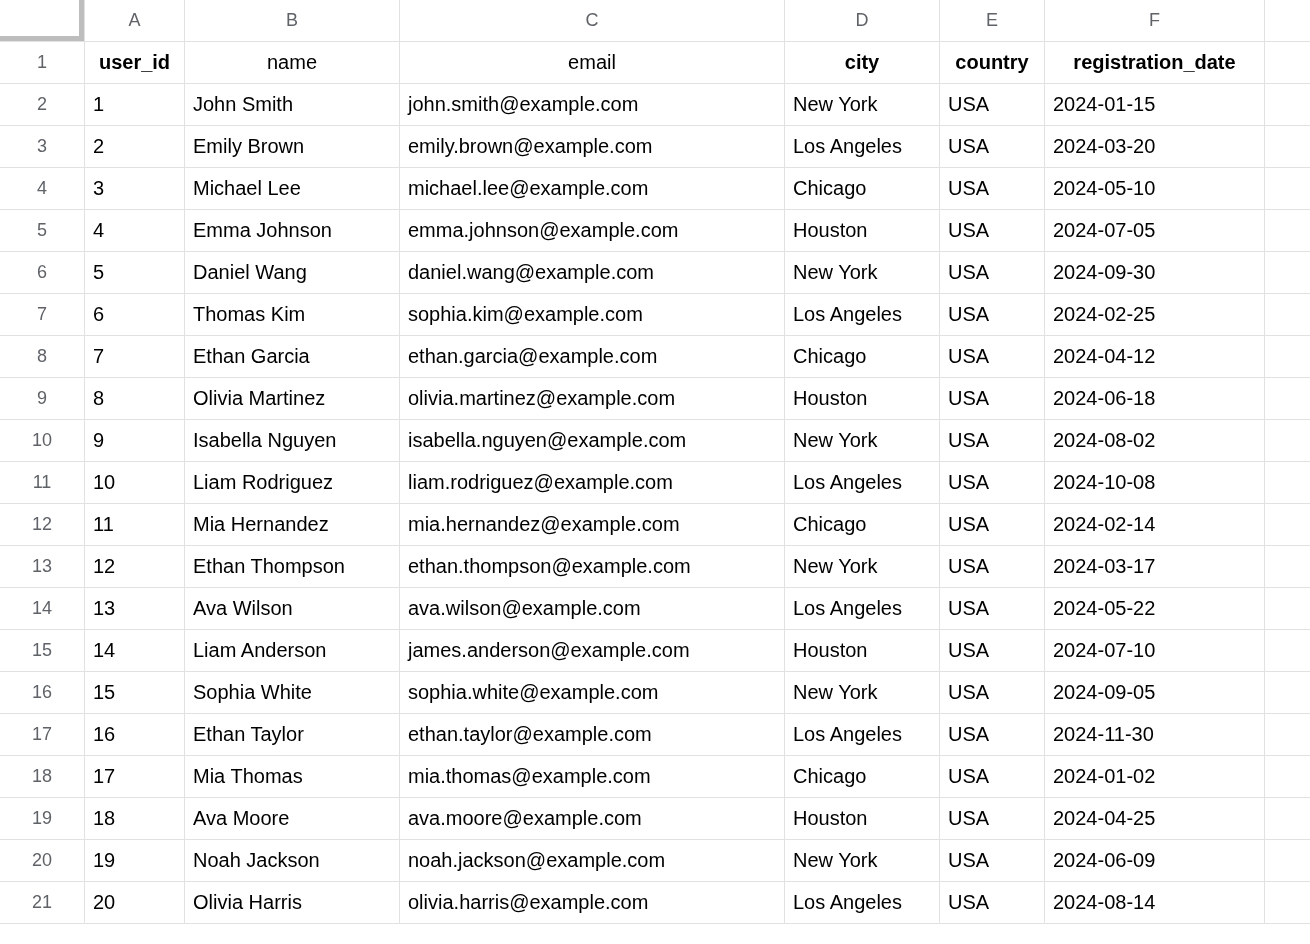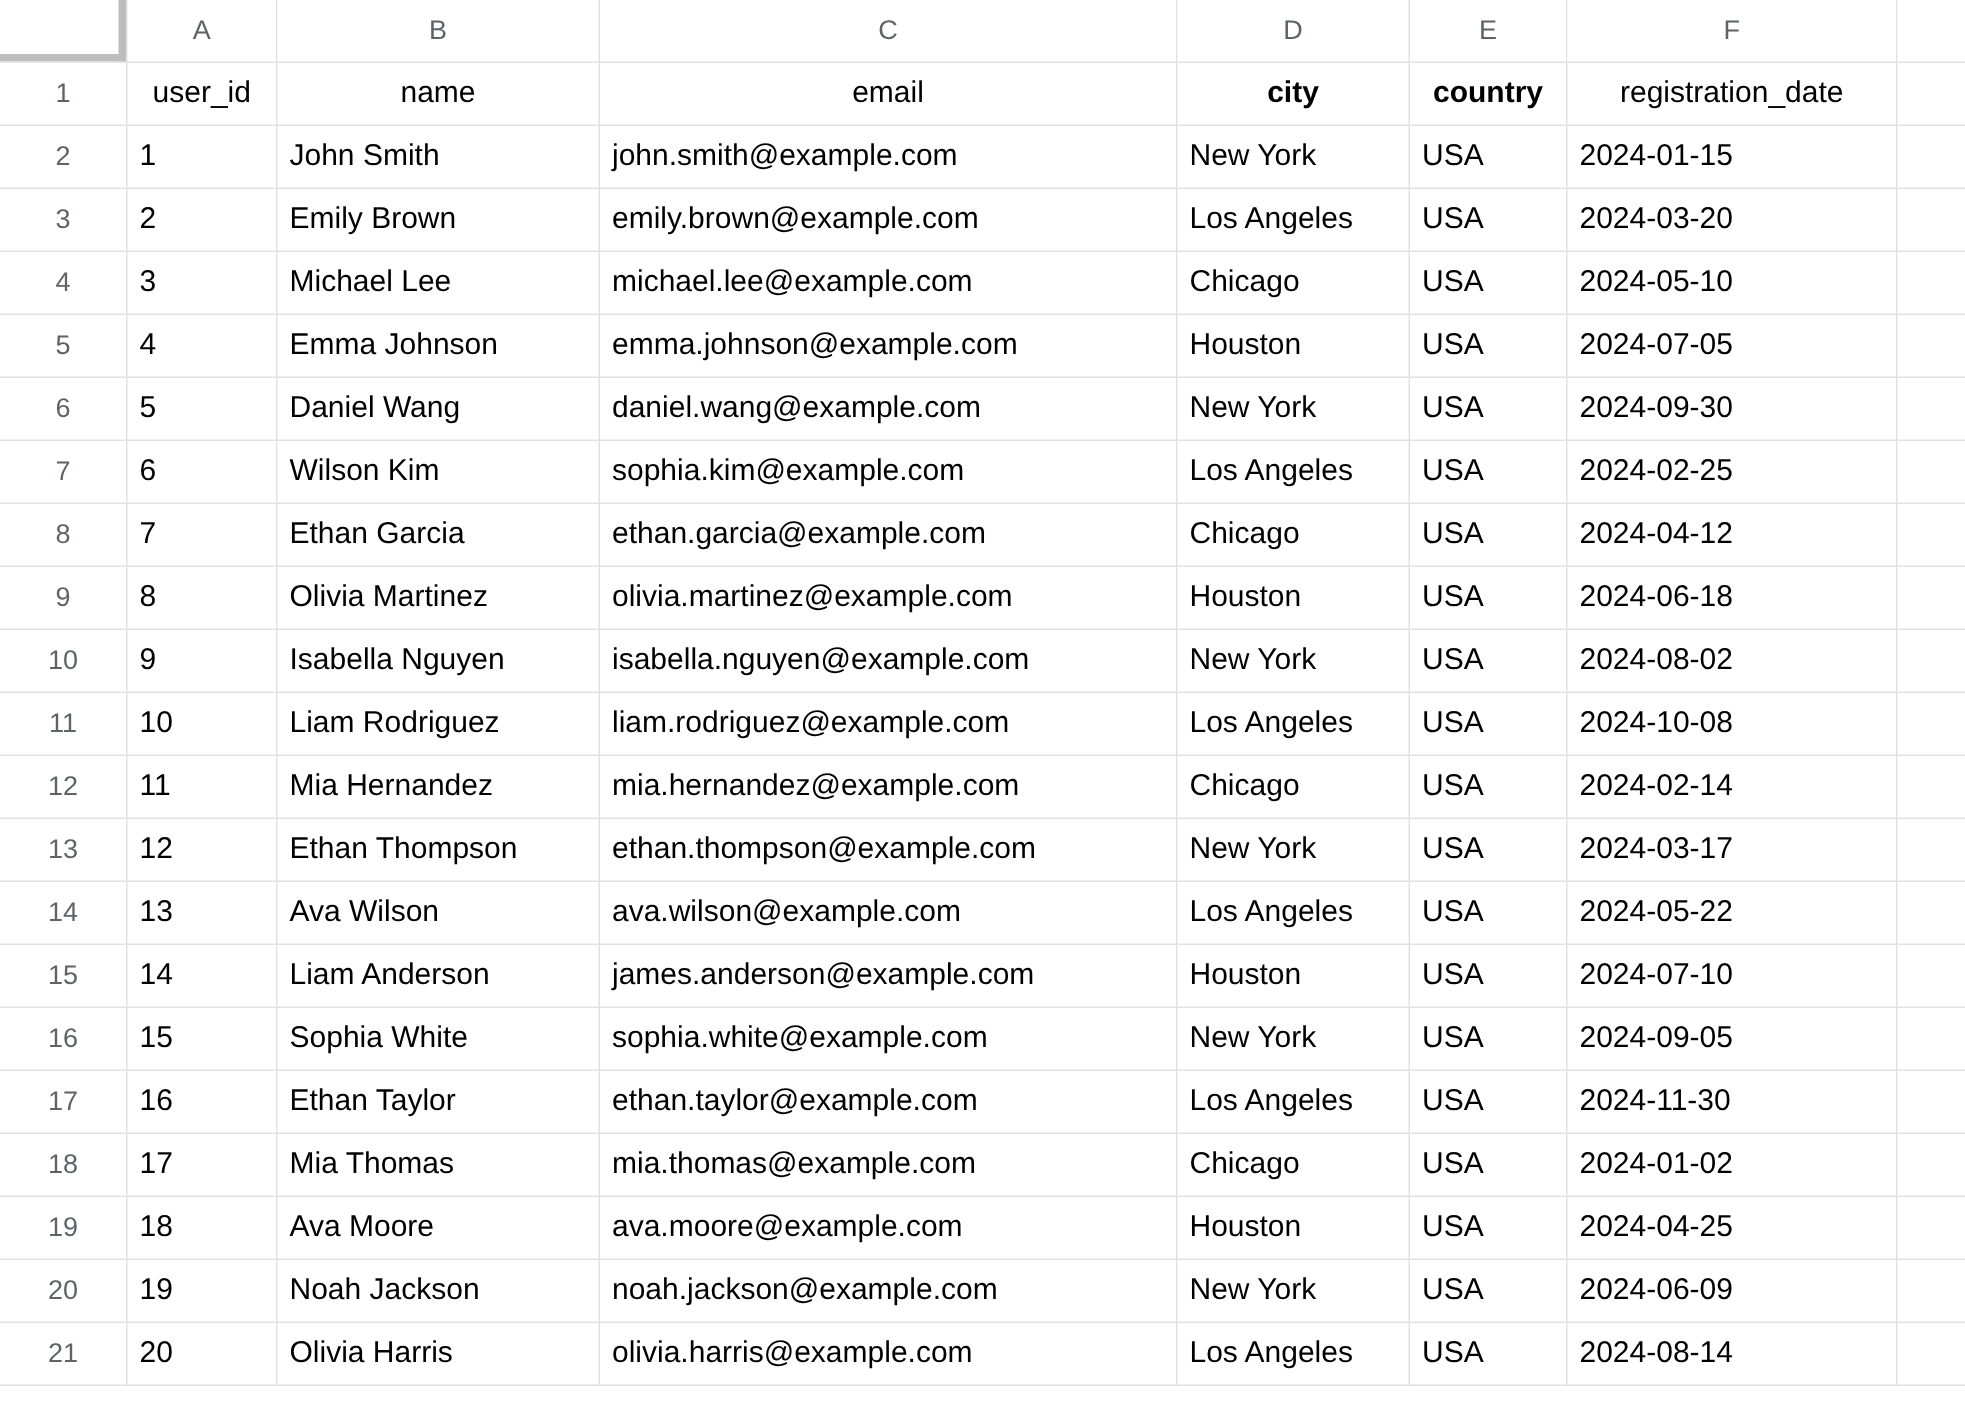--- a/index.html
+++ b/index.html
@@ -18,26 +18,26 @@
 <div class="sheet" id="sheet">
     <div class="cell corner"></div>
     <div class="cell col-header">A</div>
     <div class="cell col-header">B</div>
     <div class="cell col-header">C</div>
     <div class="cell col-header">D</div>
     <div class="cell col-header">E</div>
     <div class="cell col-header">F</div>
     <div class="cell col-header filler"></div>
     <div class="cell row-header">1</div>
-    <div class="cell" style="font-weight: 400; justify-content: center;">user_id</div>
+    <div class="cell" style="font-weight: 700; justify-content: center;">user_id</div>
     <div class="cell" style="font-weight: 400; justify-content: center;">name</div>
     <div class="cell" style="font-weight: 400; justify-content: center;">email</div>
     <div class="cell" style="font-weight: 700; justify-content: center;">city</div>
     <div class="cell" style="font-weight: 700; justify-content: center;">country</div>
-    <div class="cell" style="font-weight: 400; justify-content: center;">registration_date</div>
+    <div class="cell" style="font-weight: 700; justify-content: center;">registration_date</div>
     <div class="cell filler"></div>
     <div class="cell row-header">2</div>
     <div class="cell">1</div>
     <div class="cell">John Smith</div>
     <div class="cell">john.smith@example.com</div>
     <div class="cell">New York</div>
     <div class="cell">USA</div>
     <div class="cell">2024-01-15</div>
     <div class="cell filler"></div>
     <div class="cell row-header">3</div>
@@ -67,21 +67,21 @@
     <div class="cell row-header">6</div>
     <div class="cell">5</div>
     <div class="cell">Daniel Wang</div>
     <div class="cell">daniel.wang@example.com</div>
     <div class="cell">New York</div>
     <div class="cell">USA</div>
     <div class="cell">2024-09-30</div>
     <div class="cell filler"></div>
     <div class="cell row-header">7</div>
     <div class="cell">6</div>
-    <div class="cell">Wilson Kim</div>
+    <div class="cell">Thomas Kim</div>
     <div class="cell">sophia.kim@example.com</div>
     <div class="cell">Los Angeles</div>
     <div class="cell">USA</div>
     <div class="cell">2024-02-25</div>
     <div class="cell filler"></div>
     <div class="cell row-header">8</div>
     <div class="cell">7</div>
     <div class="cell">Ethan Garcia</div>
     <div class="cell">ethan.garcia@example.com</div>
     <div class="cell">Chicago</div>

